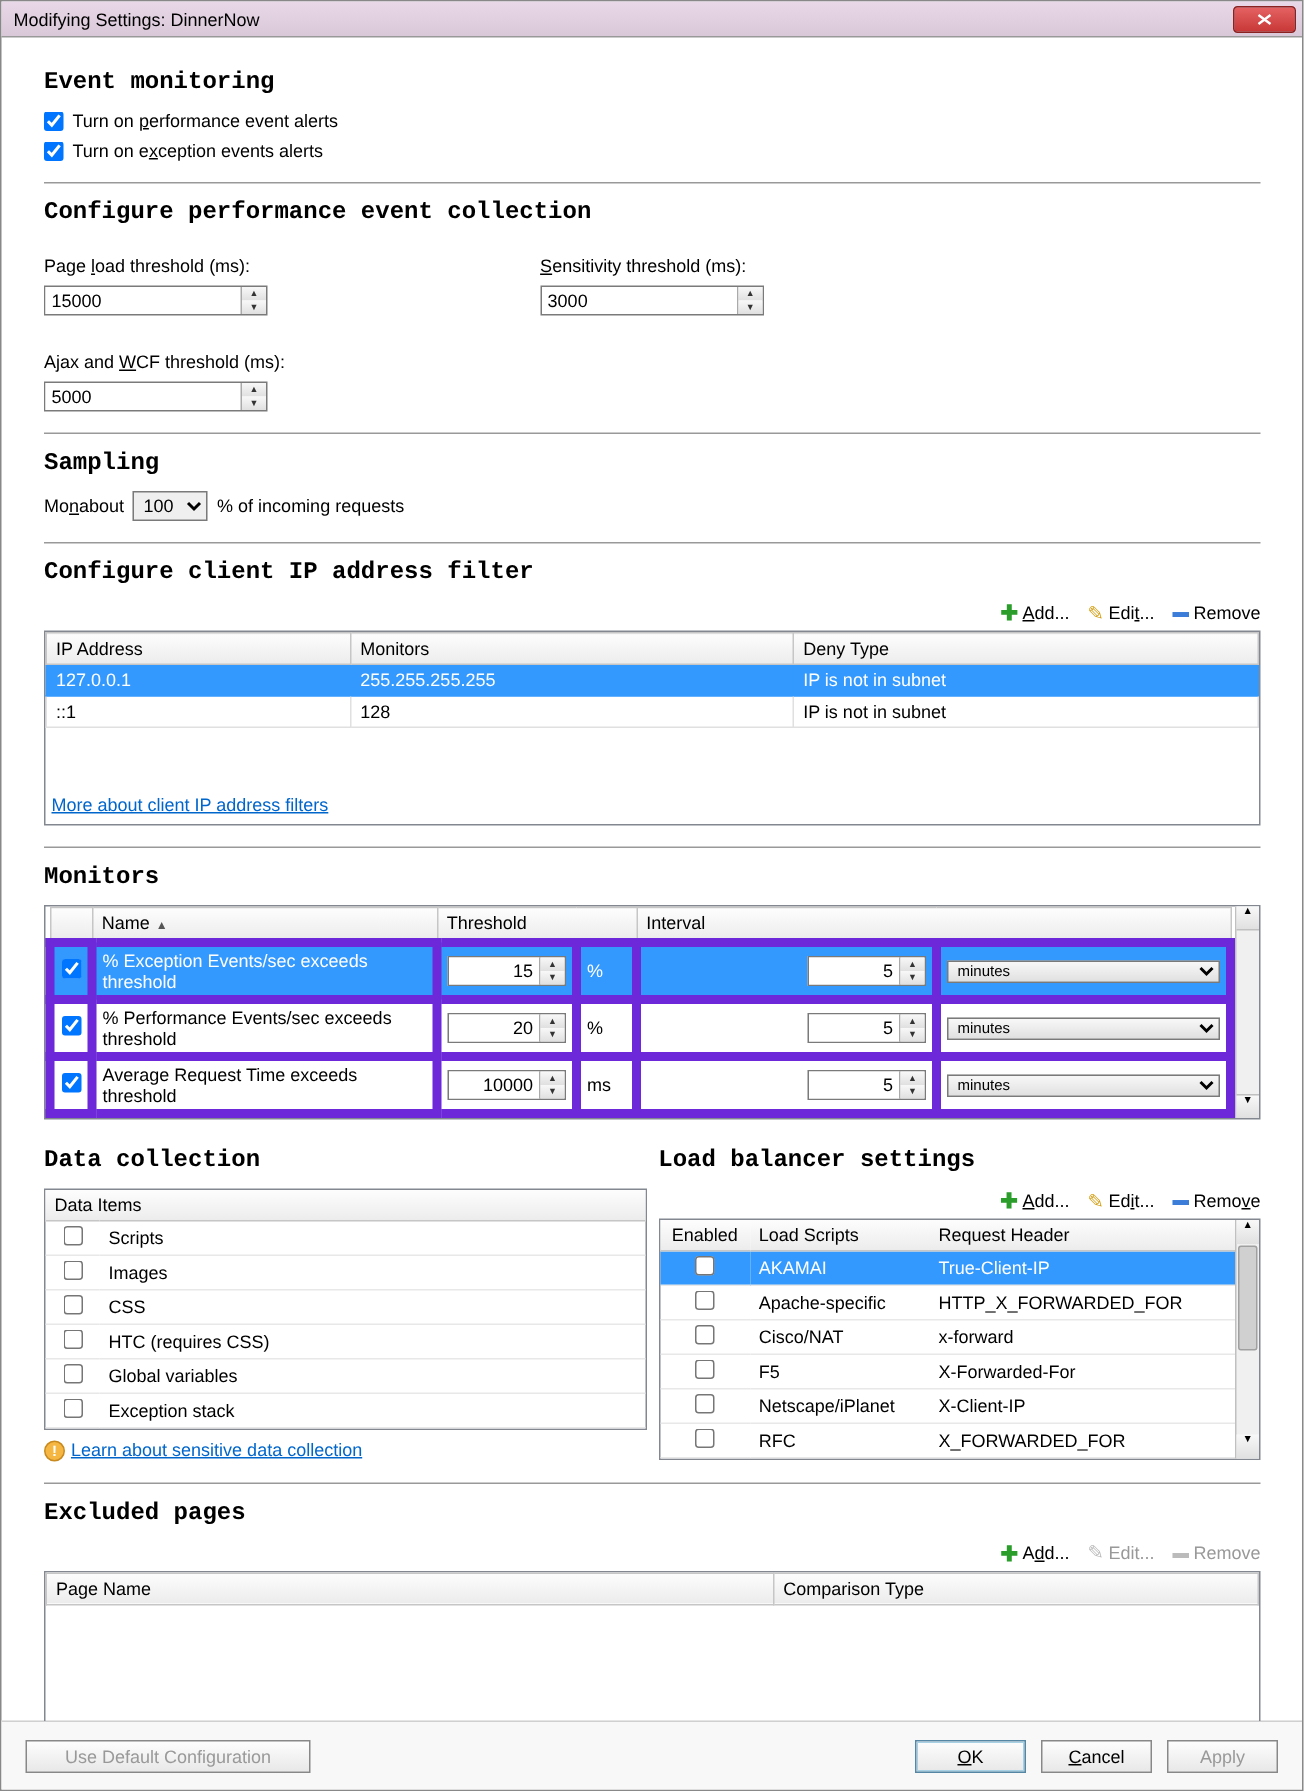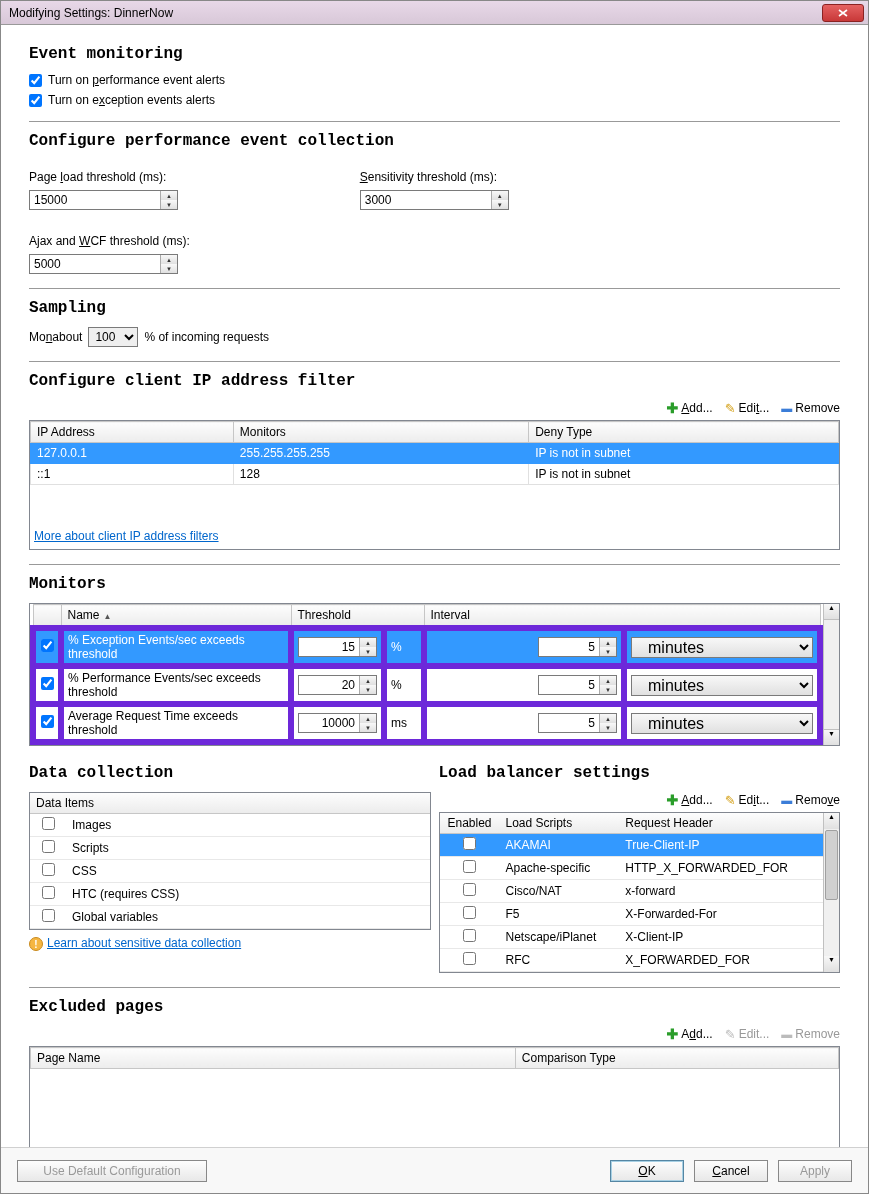--- a/index.html
+++ b/index.html
@@ -41,21 +41,21 @@
 .monitors-table { flex: 1; }
 .monitors-scroll { width: 16px; background: #f0f0f0; border-left: 1px solid #c0c0c0; display: flex; flex-direction: column; }
 .monitors-scroll .sbtn { height: 16px; background: linear-gradient(#f8f8f8,#e0e0e0); border-bottom: 1px solid #c0c0c0; font-size: 7px; text-align: center; }
 .monitors-scroll .sbtn.bottom { border-top: 1px solid #c0c0c0; border-bottom: none; margin-top: auto; }
 table.mon-table { width: 100%; border-collapse: collapse; font-size: 12px; }
 table.mon-table th { background: linear-gradient(#fdfdfd,#ececec); border: 1px solid #c6c6c6; padding: 3px 6px; text-align: left; font-weight: normal; }
 table.mon-table td { border: 6px solid #6d28d9; padding: 2px 4px; }
 table.mon-table tr.selected td { background: #3399ff; color: #fff; }
 .mon-check { text-align: center; width: 28px; }
 .mon-spin { display: flex; justify-content: flex-end; }
-.mon-unit-sel { width: 100%; border: 1px solid #7a7a7a; background: linear-gradient(#f8f8f8,#e0e0e0); font-size: 16px; padding: 0 12px; }
+.mon-unit-sel { width: 100%; border: 1px solid #7a7a7a; background: linear-gradient(#f8f8f8,#e0e0e0); font-size: 10px; padding: 0 2px; }
 .two-col { display: flex; gap: 8px; margin-top: 10px; }
 .col { flex: 1; }
 .di-table-wrap { border: 1px solid #828790; margin-top: 4px; }
 table.di-table { width: 100%; border-collapse: collapse; font-size: 12px; }
 table.di-table th { background: linear-gradient(#fdfdfd,#ececec); border-bottom: 1px solid #c6c6c6; padding: 3px 6px; text-align: left; font-weight: normal; }
 table.di-table td { border-bottom: 1px solid #e8e8e8; padding: 3px 6px; }
 .di-check { text-align: center; width: 36px; }
 .lb-wrap { border: 1px solid #828790; display: flex; margin-top: 2px; }
 .lb-scroll { width: 16px; background: #f0f0f0; border-left: 1px solid #c0c0c0; display: flex; flex-direction: column; }
 .lb-scroll .sbtn { height: 16px; background: linear-gradient(#f8f8f8,#e0e0e0); font-size: 7px; text-align: center; }
@@ -298,37 +298,41 @@
         <div class="di-table-wrap">
           <table class="di-table">
             <thead>
                 <tr>
                   <th colspan="2">Data Items</th>
                 </tr>
               </thead>
             <tbody id="di-rows">
                 <tr>
                   <td class="di-check"><input type="checkbox" style=""></td>
+                  <td>Scripts</td>
+                </tr>
+                <tr>
+                  <td class="di-check"><input type="checkbox" style=""></td>
                   <td>Images</td>
                 </tr>
                 <tr>
                   <td class="di-check"><input type="checkbox" style=""></td>
-                  <td>Scripts</td>
-                </tr>
-                <tr>
-                  <td class="di-check"><input type="checkbox" style=""></td>
                   <td>CSS</td>
                 </tr>
                 <tr>
                   <td class="di-check"><input type="checkbox" style=""></td>
                   <td>HTC (requires CSS)</td>
                 </tr>
                 <tr>
                   <td class="di-check"><input type="checkbox" style=""></td>
                   <td>Global variables</td>
+                </tr>
+                <tr>
+                  <td class="di-check"><input type="checkbox" style=""></td>
+                  <td>Exception stack</td>
                 </tr>
               </tbody>
           </table>
         </div>
         <div style="margin-top:6px"><span class="warn-icon">!</span><a class="link" style="margin:0">Learn about sensitive data collection</a></div>
       </div>
 
       <div class="col">
         <div class="section-title">Load balancer settings</div>
         <div class="action-bar">

